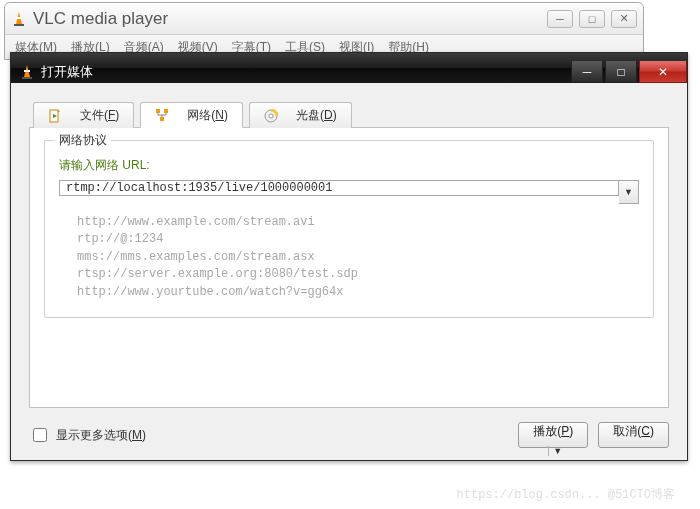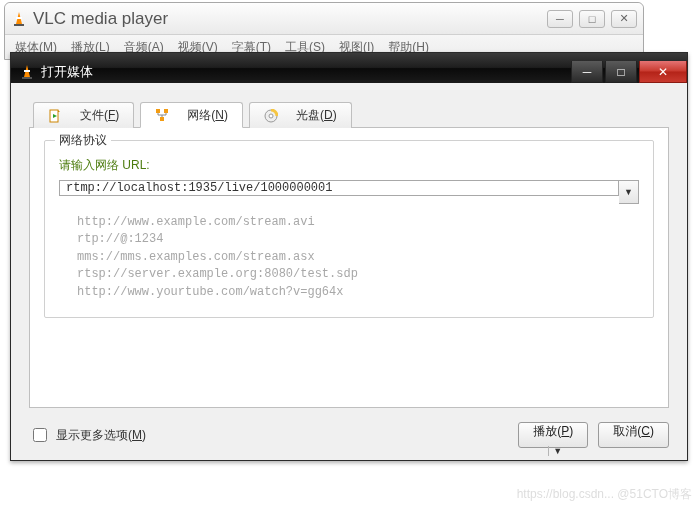--- a/index.html
+++ b/index.html
@@ -198,24 +198,24 @@
   }
   .btn .arrow { font-size: 9px; color: #333; }
   .btn-split {
     width: 18px;
     border-left: 1px solid #b5b5b5;
     margin-left: 8px;
     display: flex; align-items: center; justify-content: center;
   }
   .watermark {
     position: absolute;
-    right: 8px; bottom: 6px;
+    right: 25px; bottom: 6px;
     color: rgba(120,120,120,0.25);
     font-size: 12px;
-    font-family: Liberation Sans, sans-serif;
+    font-family: Liberation Mono, monospace;
     pointer-events: none;
   }
 </style>
 </head>
 <body>
 
 <div class="main-window">
   <div class="main-titlebar">
     <svg class="vlc-cone" viewBox="0 0 16 16">
       <polygon points="8,1 11,13 5,13" fill="#ff8c00"></polygon>

